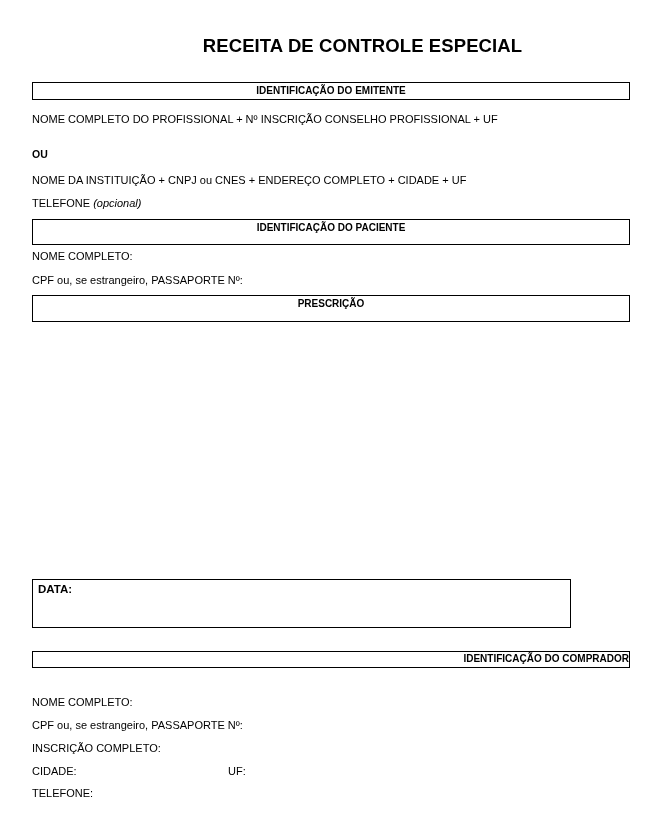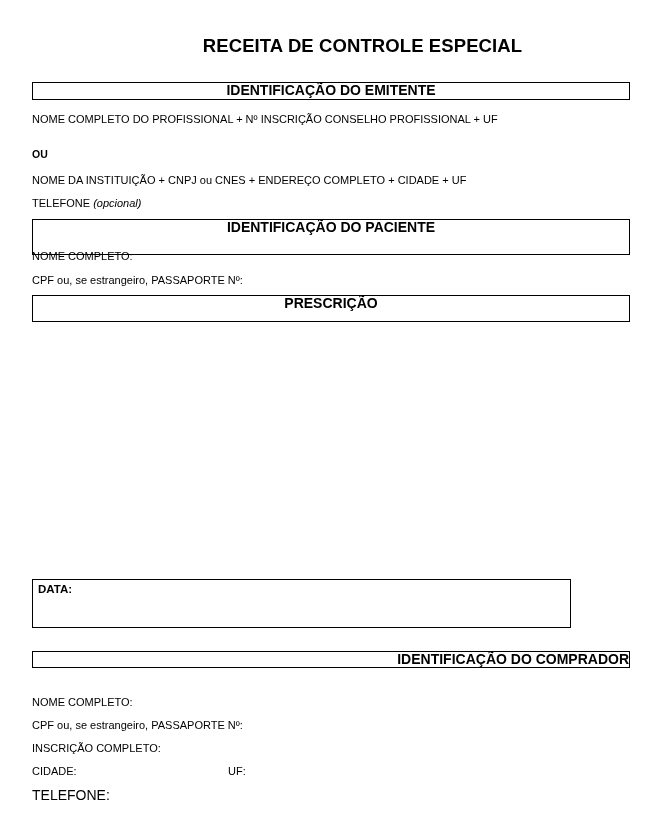--- a/index.html
+++ b/index.html
@@ -2,43 +2,43 @@
 <html><head>
 <meta charset="utf-8">
 <style>
   html, body { margin: 0; padding: 0; background: #ffffff; }
   body { width: 671px; height: 837px; position: relative; overflow: hidden;
          font-family: "Liberation Sans", sans-serif; color: #000; }
   .abs { position: absolute; }
   .title { left: 0; width: 725px; top: 35px; text-align: center;
            font-size: 18.5px; font-weight: bold; letter-spacing: 0.1px; }
   .hbox { left: 32px; width: 598px; border: 1.5px solid #000; box-sizing: border-box;
-          text-align: center; font-size: 14px; font-weight: bold; line-height: 15px; }
+          text-align: center; font-size: 10px; font-weight: bold; line-height: 15px; }
   .line { left: 32px; font-size: 11px; white-space: nowrap; }
   .bold { font-weight: bold; }
   .sigbox { left: 32px; top: 579px; width: 539px; height: 49px; border: 1.5px solid #000;
             box-sizing: border-box; }
   .sigbox .row { position: absolute; left: 5px; font-size: 11.5px; font-weight: bold; white-space: nowrap; }
-  .small { font-size: 14px; }
+  .small { font-size: 11px; }
 </style>
 </head>
 <body>
 
 <div class="abs title">RECEITA DE CONTROLE ESPECIAL</div>
 
 <div class="abs hbox" style="top:82px;height:18px;">IDENTIFICAÇÃO DO EMITENTE</div>
 <div class="abs line" style="top:113px;">NOME COMPLETO DO PROFISSIONAL + Nº INSCRIÇÃO CONSELHO PROFISSIONAL + UF</div>
 <div class="abs line bold" style="top:148px;font-size:10.5px;">OU</div>
 <div class="abs line" style="top:174px;">NOME DA INSTITUIÇÃO + CNPJ ou CNES + ENDEREÇO COMPLETO + CIDADE + UF</div>
 <div class="abs line" style="top:197px;">
   <span>TELEFONE</span>
   <span style="font-style:italic;margin-top:17px;">(opcional)</span>
 </div>
 
-<div class="abs hbox" style="top:219px;height:36px;">IDENTIFICAÇÃO DO PACIENTE</div>
+<div class="abs hbox" style="top:219px;height:26px;">IDENTIFICAÇÃO DO PACIENTE</div>
 <div class="abs line" style="top:250px;">NOME COMPLETO:</div>
 <div class="abs line" style="top:274px;">CPF ou, se estrangeiro, PASSAPORTE Nº:</div>
 
 <div class="abs hbox" style="top:295px;height:27px;text-align:center;">PRESCRIÇÃO</div>
 <div class="abs" style="left:32px;top:315px;width:598px;height:260px;"></div>
 
 <div class="abs sigbox">
   <div class="row" style="top:3px;">DATA:</div>
 </div>
 

